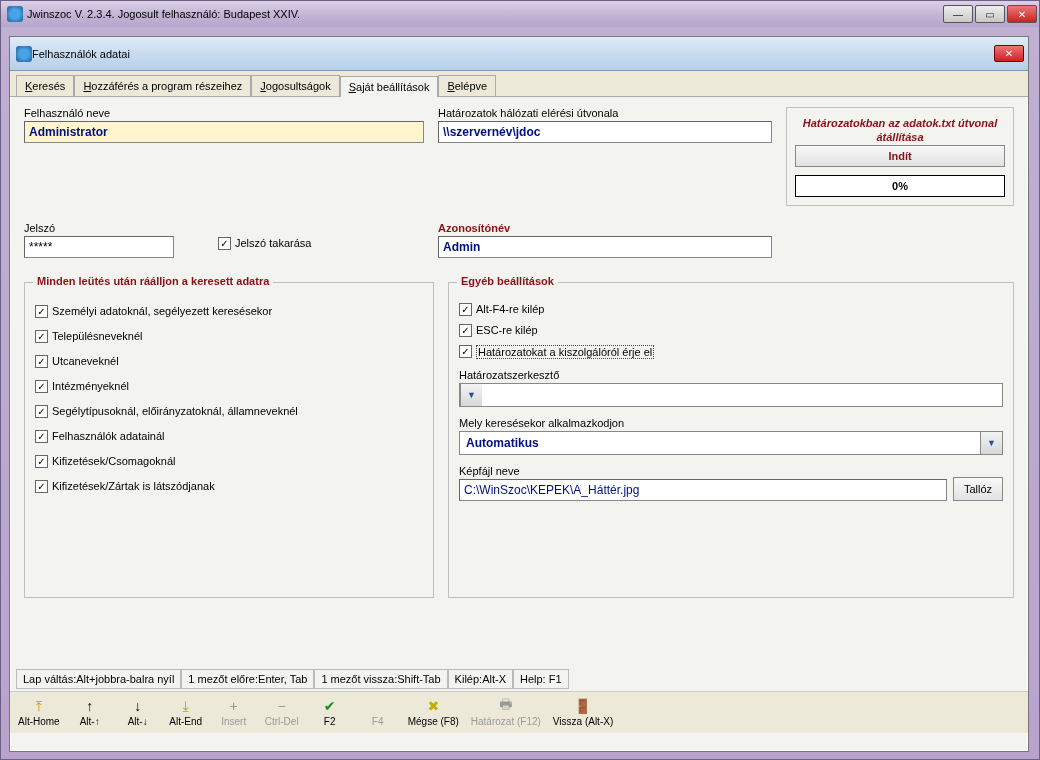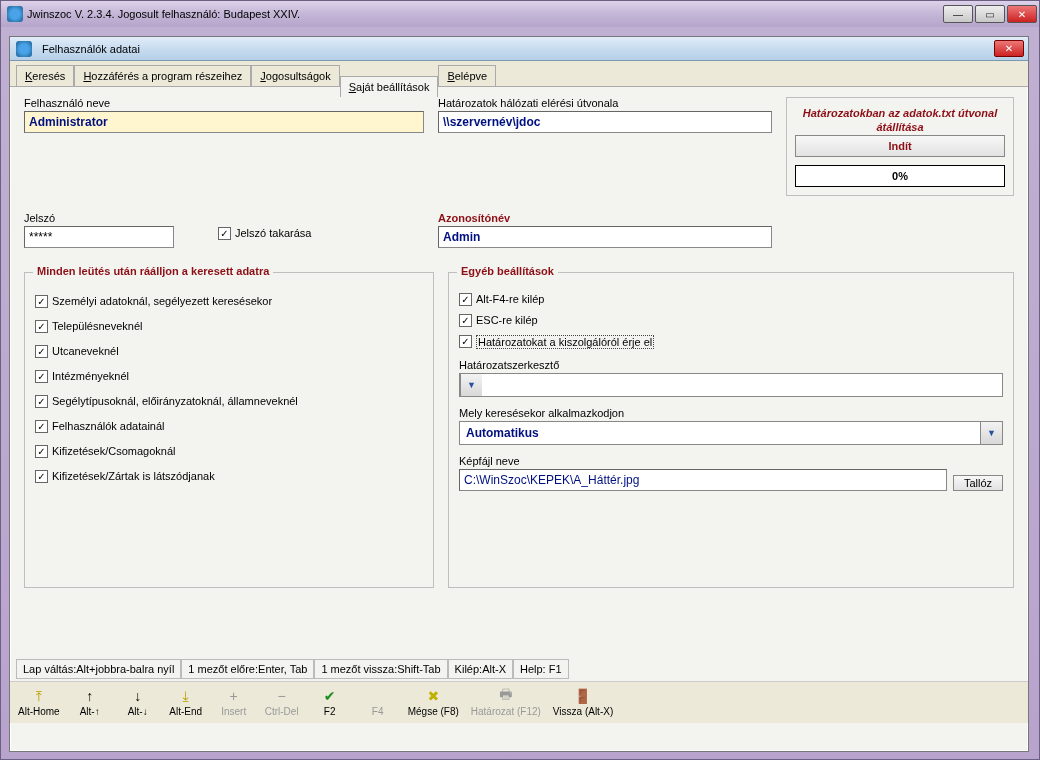--- a/index.html
+++ b/index.html
@@ -50,26 +50,26 @@
 
   .inner-window {
     position: absolute;
     left: 8px; top: 35px;
     width: 1020px; height: 716px;
     background: #f3f3f0;
     border: 1px solid #777;
     box-shadow: 0 0 0 1px #fff inset;
   }
   .inner-titlebar {
-    height: 24px;
+    height: 34px;
     background: linear-gradient(to bottom, #e0ecf8, #c8dcf0 50%, #b6d0e8);
     display: flex;
     align-items: center;
     padding: 0 4px 0 6px;
-    gap: 10px;
+    gap: 0;
     border-bottom: 1px solid #7a98b4;
   }
   .inner-titlebar .title { flex: 1; color: #000; }
   .inner-close {
     width: 30px; height: 17px;
     background: linear-gradient(to bottom, #e77, #c22);
     border: 1px solid #700;
     border-radius: 2px;
     color: #fff;
     display: flex; align-items: center; justify-content: center;
@@ -87,21 +87,21 @@
     border: 1px solid #aaa;
     border-bottom: none;
     background: #ece9d8;
     margin-right: 0px;
     position: relative;
     color: #000;
   }
   .tab .u { text-decoration: underline; }
   .tab.active {
     background: #f3f3f0;
-    top: 11px;
+    top: 1px;
     z-index: 2;
   }
 
   .content {
     padding: 10px 14px;
     position: relative;
     height: 570px;
   }
 
   .lbl { color: #000; margin-bottom: 2px; display: block; }
@@ -358,21 +358,21 @@
               <div class="arr">▼</div>
             </div>
           </div>
           <div style="margin-top:10px; display:flex; gap:6px; align-items:flex-end;">
             <div style="flex:1;">
               <span class="lbl">Képfájl neve</span>
               <div class="inp" style="font-weight:normal; color:#001080; font-size:12px;">
                   <span>C:\WinSzoc\KEPEK\A_Háttér.jpg</span>
                 </div>
             </div>
-            <div class="btn" style="height:16px;">
+            <div class="btn" style="height:24px;">
                 <span>Tallóz</span>
               </div>
           </div>
         </div>
       </div>
     </div>
 
 
     <div class="status-cells">
       <div class="scell">Lap váltás:Alt+jobbra-balra nyíl</div>

